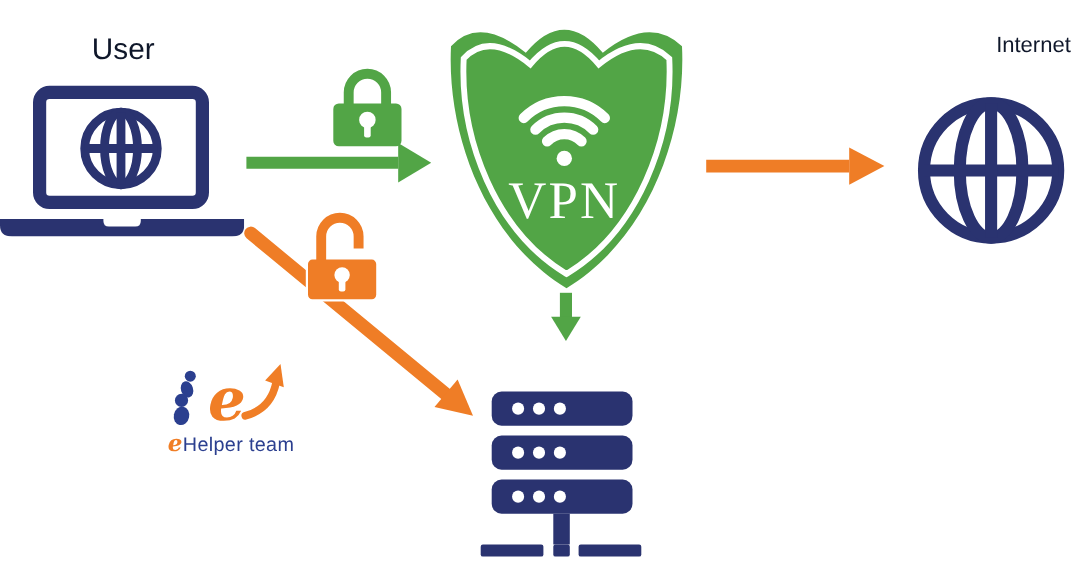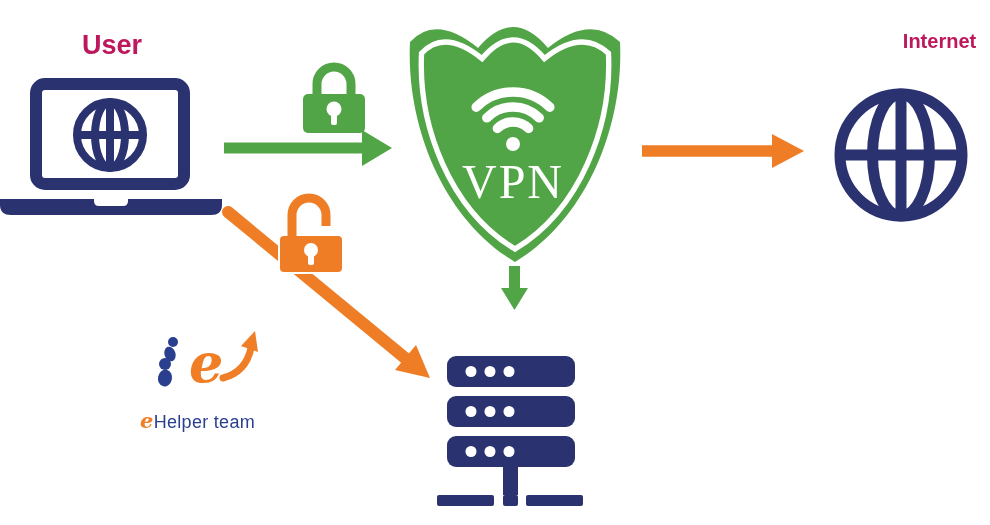--- a/index.html
+++ b/index.html
@@ -1,36 +1,36 @@
 <!DOCTYPE html>
 <html><head>
 <meta charset="utf-8">
 <style>
   html,body{margin:0;padding:0;background:#fff;}
   #canvas{position:relative;width:990px;height:525px;background:#ffffff;overflow:hidden;
           font-family:"Liberation Sans",sans-serif;}
   .abs{position:absolute;}
-  .node-label{position:absolute;font-weight:700;color:#be185d;text-align:center;
+  .node-label{position:absolute;font-weight:400;color:#0f172a;text-align:center;
               font-family:"Liberation Sans",sans-serif;}
   #user-label{left:32px;top:30px;width:160px;font-size:27px;}
   #internet-label{left:862px;top:30px;width:155px;font-size:20px;}
   #dns-label{left:430px;top:313px;width:170px;font-size:26px;}
   #laptop{left:0px;top:75px;}
   #shield{left:402px;top:24px;}
   #internet-globe{left:828px;top:82px;}
   #dns-icon{left:433px;top:350px;}
   #arrow-user-vpn{left:222px;top:128px;}
   #arrow-vpn-internet{left:640px;top:132px;}
   #arrow-vpn-dns{left:500px;top:266px;}
   #arrow-user-dns{left:218px;top:204px;}
   #lock-closed{left:300px;top:60px;}
   #lock-open{left:278px;top:190px;}
   #logo{left:140px;top:330px;width:140px;}
   #logo-mark{display:block;margin:0 auto;}
-  #logo-text{margin-top:20px;text-align:left;font-size:18px;color:#2b3f8f;
+  #logo-text{margin-top:2px;text-align:center;font-size:18px;color:#2b3f8f;
              font-family:"Liberation Sans",sans-serif;letter-spacing:.3px;}
   #logo-text .logo-e{color:#f07e26;font-family:"DejaVu Serif",serif;
                      font-style:italic;font-weight:700;font-size:21px;}
 </style>
 </head>
 <body>
 
 <div id="canvas">
 
   <div id="user-label" class="node-label">User</div>

